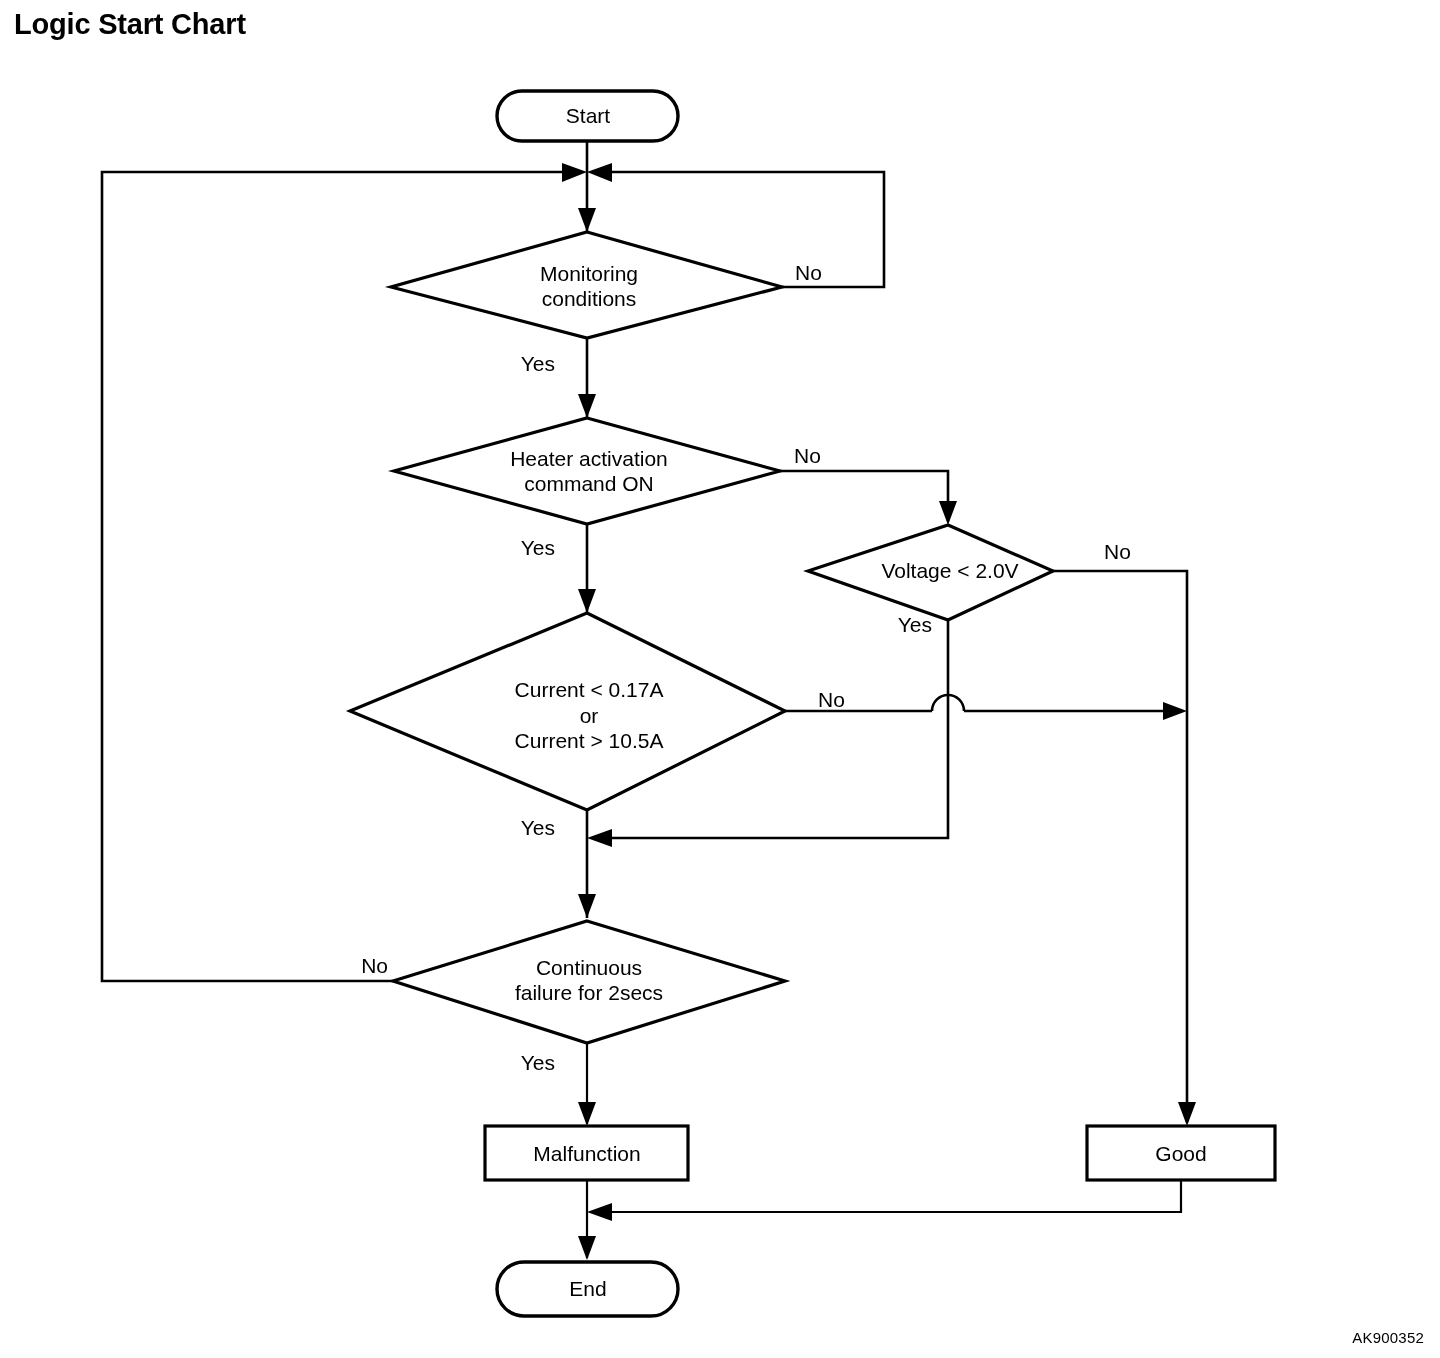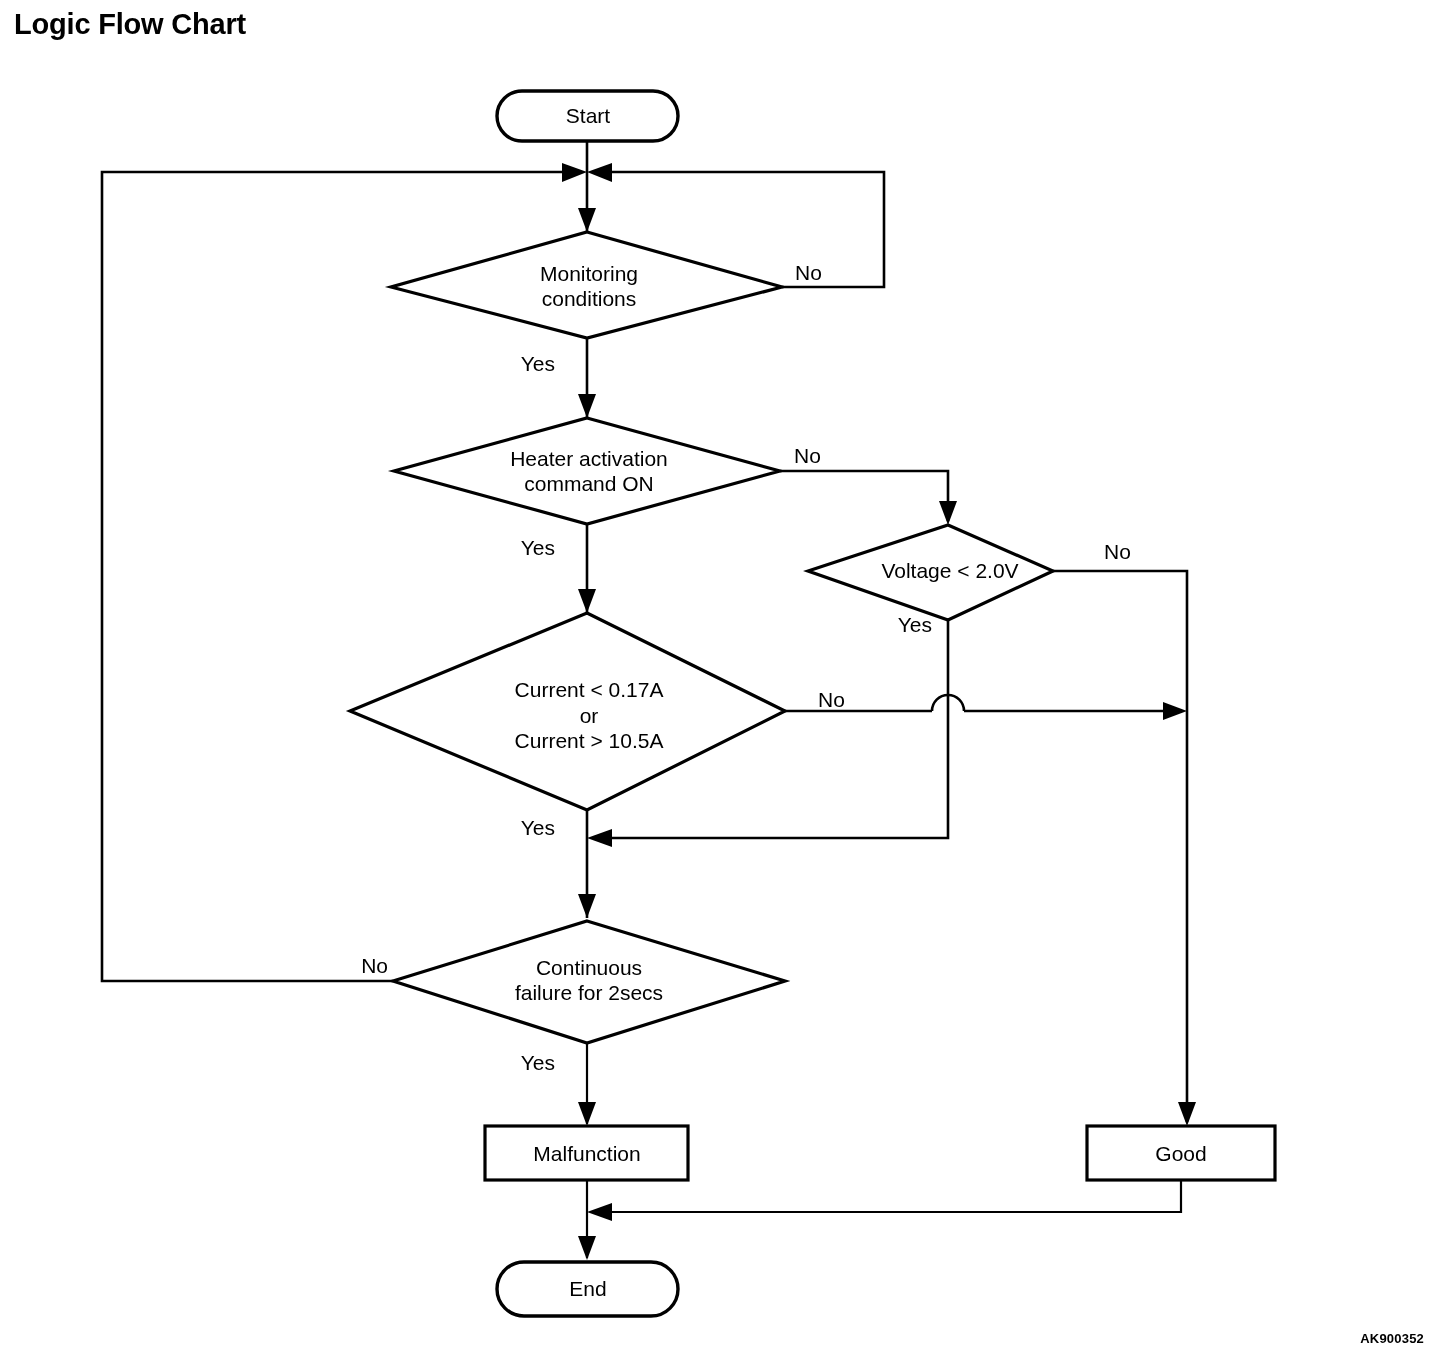--- a/index.html
+++ b/index.html
@@ -31,22 +31,22 @@
     left: 0;
     top: 0;
     width: 1440px;
     height: 1358px;
     display: block;
   }
   #figure-code {
     position: absolute;
     right: 16px;
     bottom: 12px;
-    font-size: 13px;
-    font-weight: bold;
+    font-size: 15px;
+    font-weight: normal;
     font-family: "Liberation Sans", sans-serif;
     letter-spacing: 0.2px;
   }
   .node-shape {
     fill: #ffffff;
     stroke: #000000;
     stroke-width: 3.2;
     stroke-linejoin: miter;
   }
   .node-shape.terminator {
@@ -83,21 +83,21 @@
   }
   .jump-arc {
     fill: none;
     stroke: #000000;
     stroke-width: 2.6;
   }
 </style>
 </head>
 <body>
 
-<div id="page-title">Logic Flow Chart</div>
+<div id="page-title">Logic Start Chart</div>
 
 <svg id="chart-svg" viewBox="0 0 1440 1358" xmlns="http://www.w3.org/2000/svg">
 
   <line class="flow-line" x1="587" y1="140" x2="587" y2="232"></line>
   <polygon class="arrow-head" points="587,232 578,208 596,208"></polygon>
 
   <polyline class="flow-line" points="393,981 102,981 102,172 578,172"></polyline>
   <polygon class="arrow-head" points="587,172 562,163 562,182"></polygon>
 
   <polyline class="flow-line" points="782,287 884,287 884,172 596,172"></polyline>

